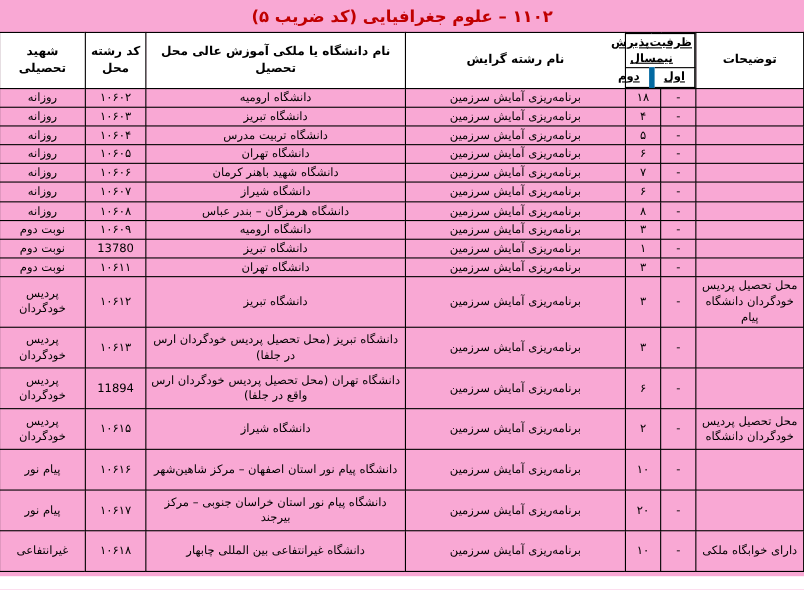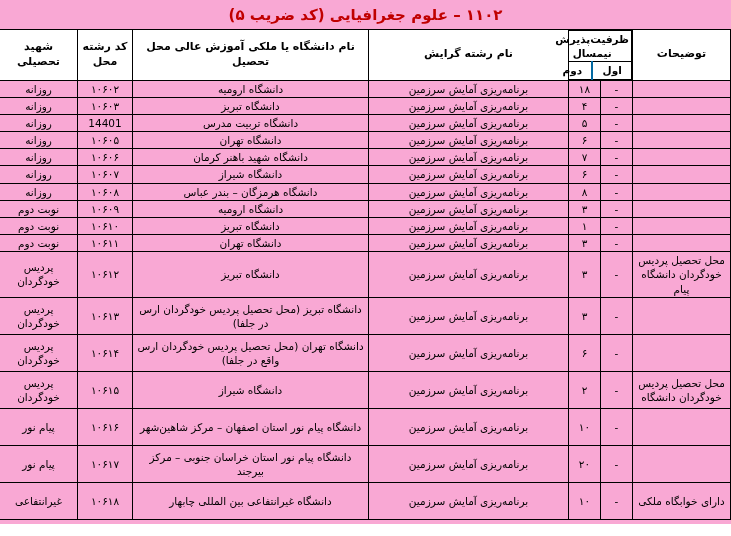--- a/index.html
+++ b/index.html
@@ -51,29 +51,30 @@
   .c-gerayesh { width: 200px; }
   .c-cap1   { width: 32px; }
   .c-cap2   { width: 32px; }
   .c-tozih  { width: 98px; }
 
   .hdr-zarfiyat-wrap { padding: 0 !important; border: 1px solid #000; }
   .sub-table {
     border-collapse: collapse;
     width: 100%;
     direction: rtl;
+    text-decoration: underline;
   }
   .sub-table td {
     border: 0;
     font-size: 10px;
     font-weight: bold;
     text-align: center;
     padding: 2px 1px;
   }
-  .sub-table td.left-cell { border-left: 2px solid #0369a1; }
+  .sub-table td.left-cell { border-left: 5px solid #0369a1; }
   .sub-top {
     border-bottom: 1px solid #000 !important;
     font-size: 10.5px;
     font-weight: bold;
     text-align: center;
     padding: 3px 1px;
   }
   .row-cell-uni { font-size: 10.5px; margin-left: 37px; }
   .tall td { height: 34px; }
 </style>
@@ -135,21 +136,21 @@
           <td class="row-cell-uni">دانشگاه تبریز</td>
           <td>۱۰۶۰۳</td>
           <td>روزانه</td>
         </tr>
         <tr>
           <td></td>
           <td>-</td>
           <td>۵</td>
           <td>برنامه‌ریزی آمایش سرزمین</td>
           <td class="row-cell-uni">دانشگاه تربیت مدرس</td>
-          <td>14401</td>
+          <td>۱۰۶۰۴</td>
           <td>روزانه</td>
         </tr>
         <tr>
           <td></td>
           <td>-</td>
           <td>۶</td>
           <td>برنامه‌ریزی آمایش سرزمین</td>
           <td class="row-cell-uni">دانشگاه تهران</td>
           <td>۱۰۶۰۵</td>
           <td>روزانه</td>
@@ -189,21 +190,21 @@
           <td class="row-cell-uni">دانشگاه ارومیه</td>
           <td>۱۰۶۰۹</td>
           <td>نوبت دوم</td>
         </tr>
         <tr>
           <td></td>
           <td>-</td>
           <td>۱</td>
           <td>برنامه‌ریزی آمایش سرزمین</td>
           <td class="row-cell-uni">دانشگاه تبریز</td>
-          <td>۱۰۶۱۰</td>
+          <td>13780</td>
           <td>نوبت دوم</td>
         </tr>
         <tr>
           <td></td>
           <td>-</td>
           <td>۳</td>
           <td>برنامه‌ریزی آمایش سرزمین</td>
           <td class="row-cell-uni">دانشگاه تهران</td>
           <td>۱۰۶۱۱</td>
           <td>نوبت دوم</td>
@@ -225,21 +226,21 @@
           <td class="row-cell-uni">دانشگاه تبریز (محل تحصیل پردیس خودگردان ارس در جلفا)</td>
           <td>۱۰۶۱۳</td>
           <td>پردیس خودگردان</td>
         </tr>
         <tr class="tall">
           <td></td>
           <td>-</td>
           <td>۶</td>
           <td>برنامه‌ریزی آمایش سرزمین</td>
           <td class="row-cell-uni">دانشگاه تهران (محل تحصیل پردیس خودگردان ارس واقع در جلفا)</td>
-          <td>۱۰۶۱۴</td>
+          <td>11894</td>
           <td>پردیس خودگردان</td>
         </tr>
         <tr class="tall">
           <td>محل تحصیل پردیس خودگردان دانشگاه</td>
           <td>-</td>
           <td>۲</td>
           <td>برنامه‌ریزی آمایش سرزمین</td>
           <td class="row-cell-uni">دانشگاه شیراز</td>
           <td>۱۰۶۱۵</td>
           <td>پردیس خودگردان</td>

